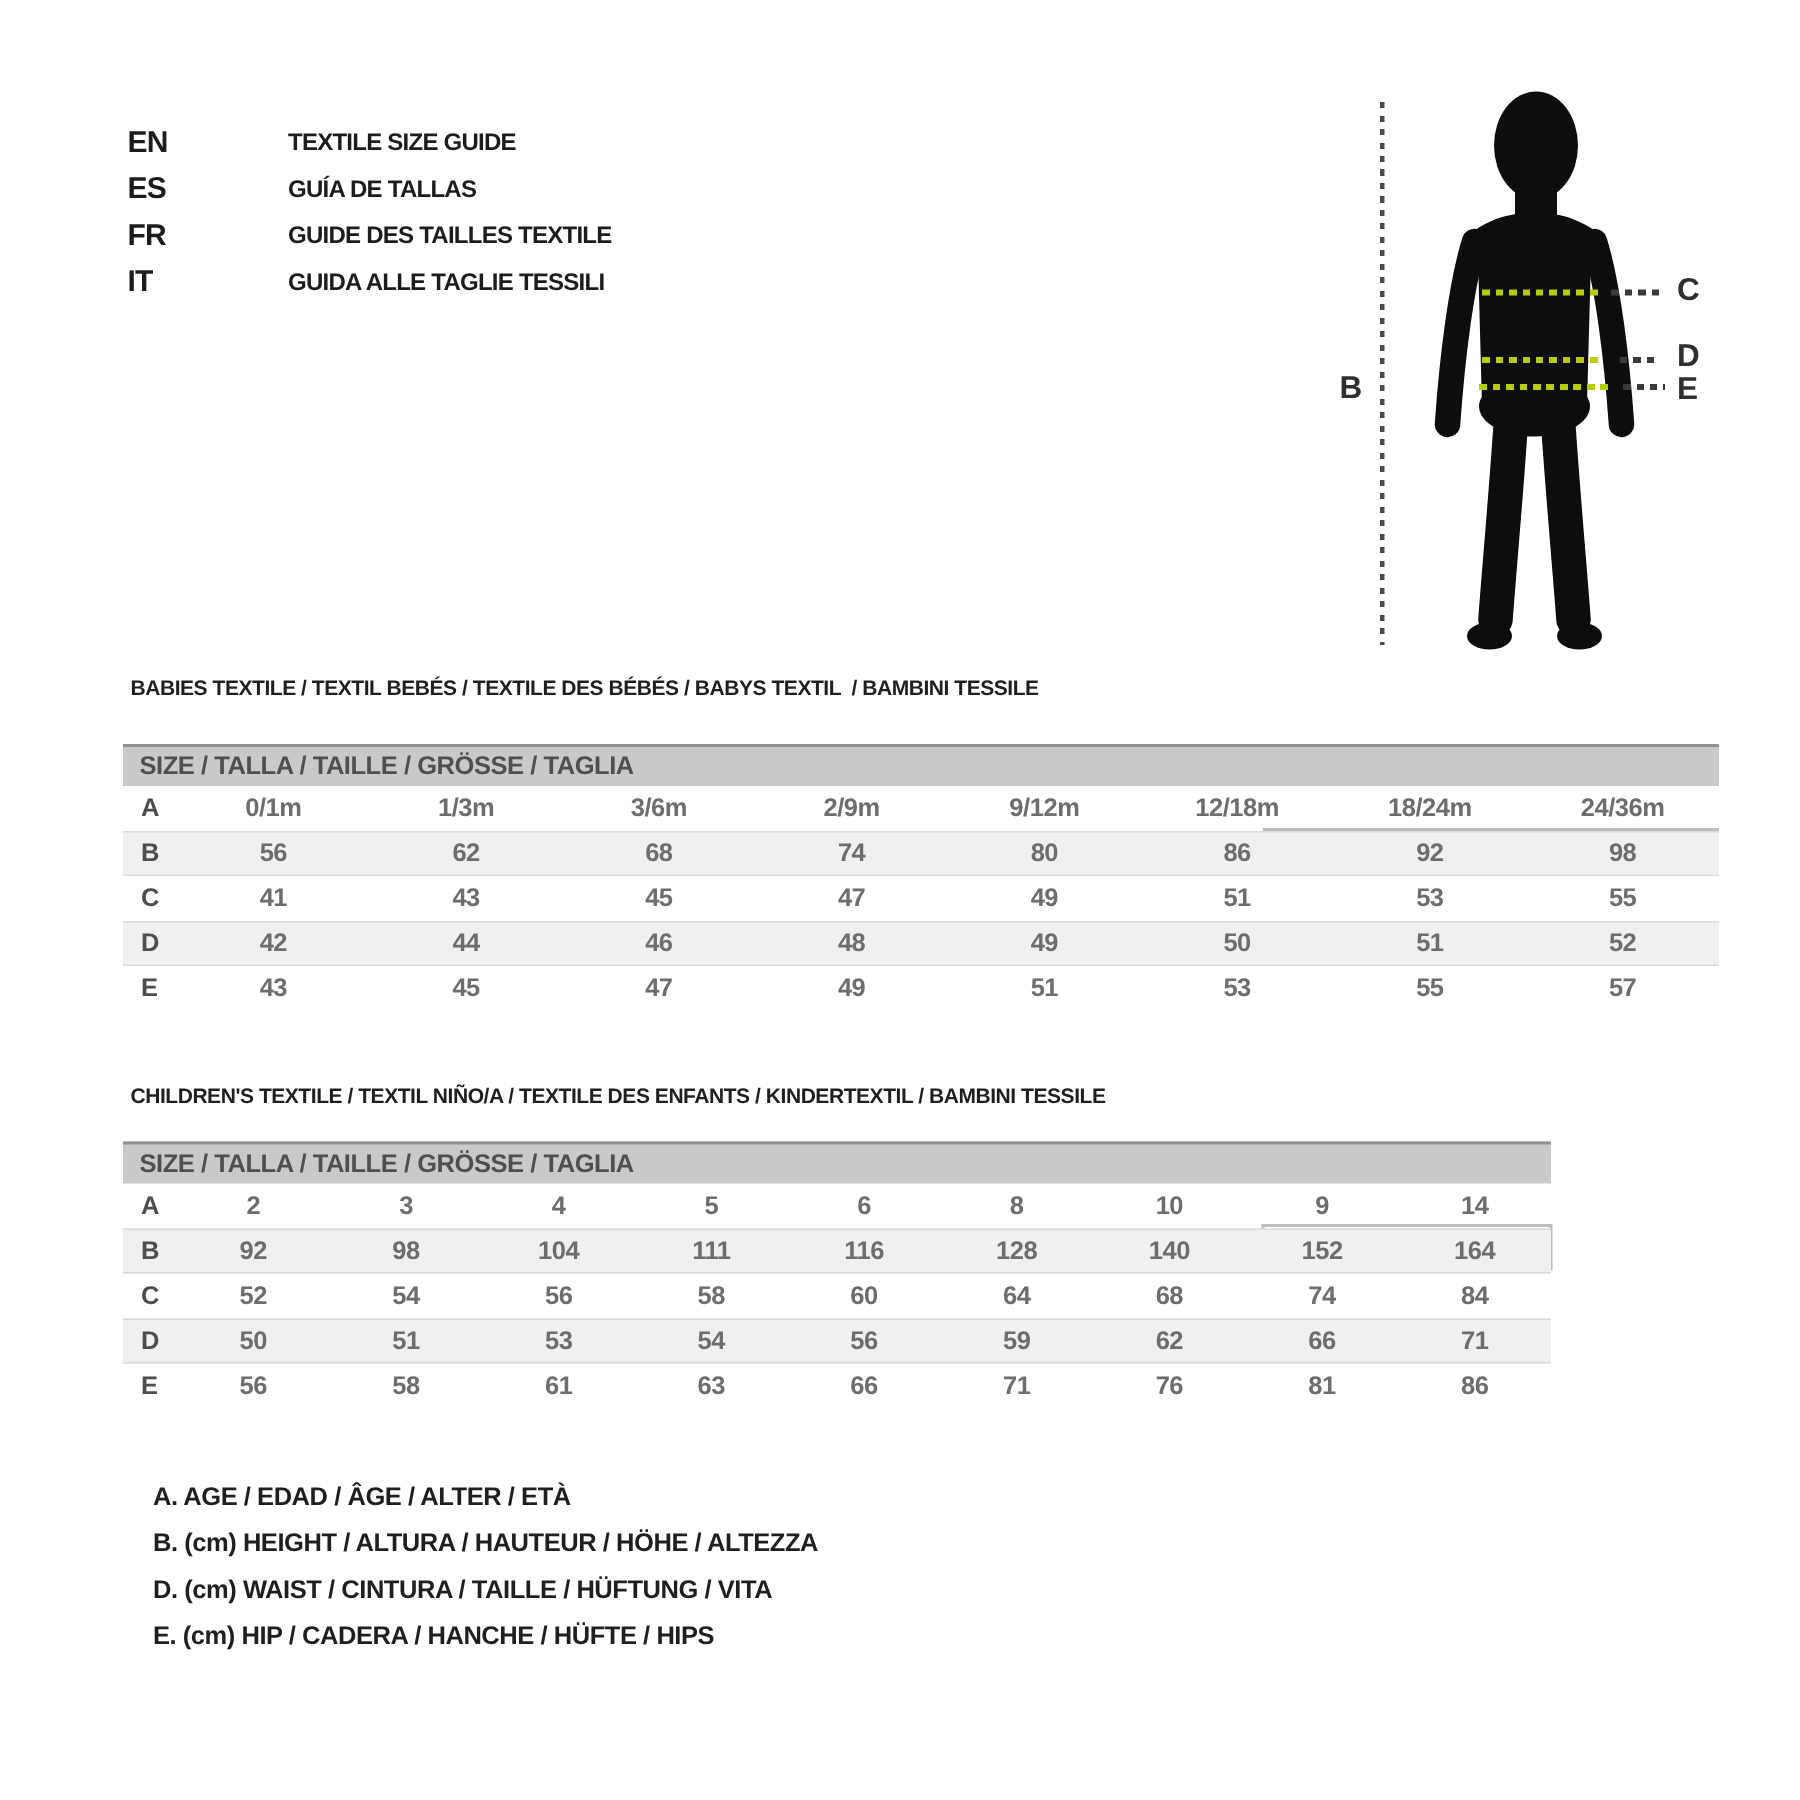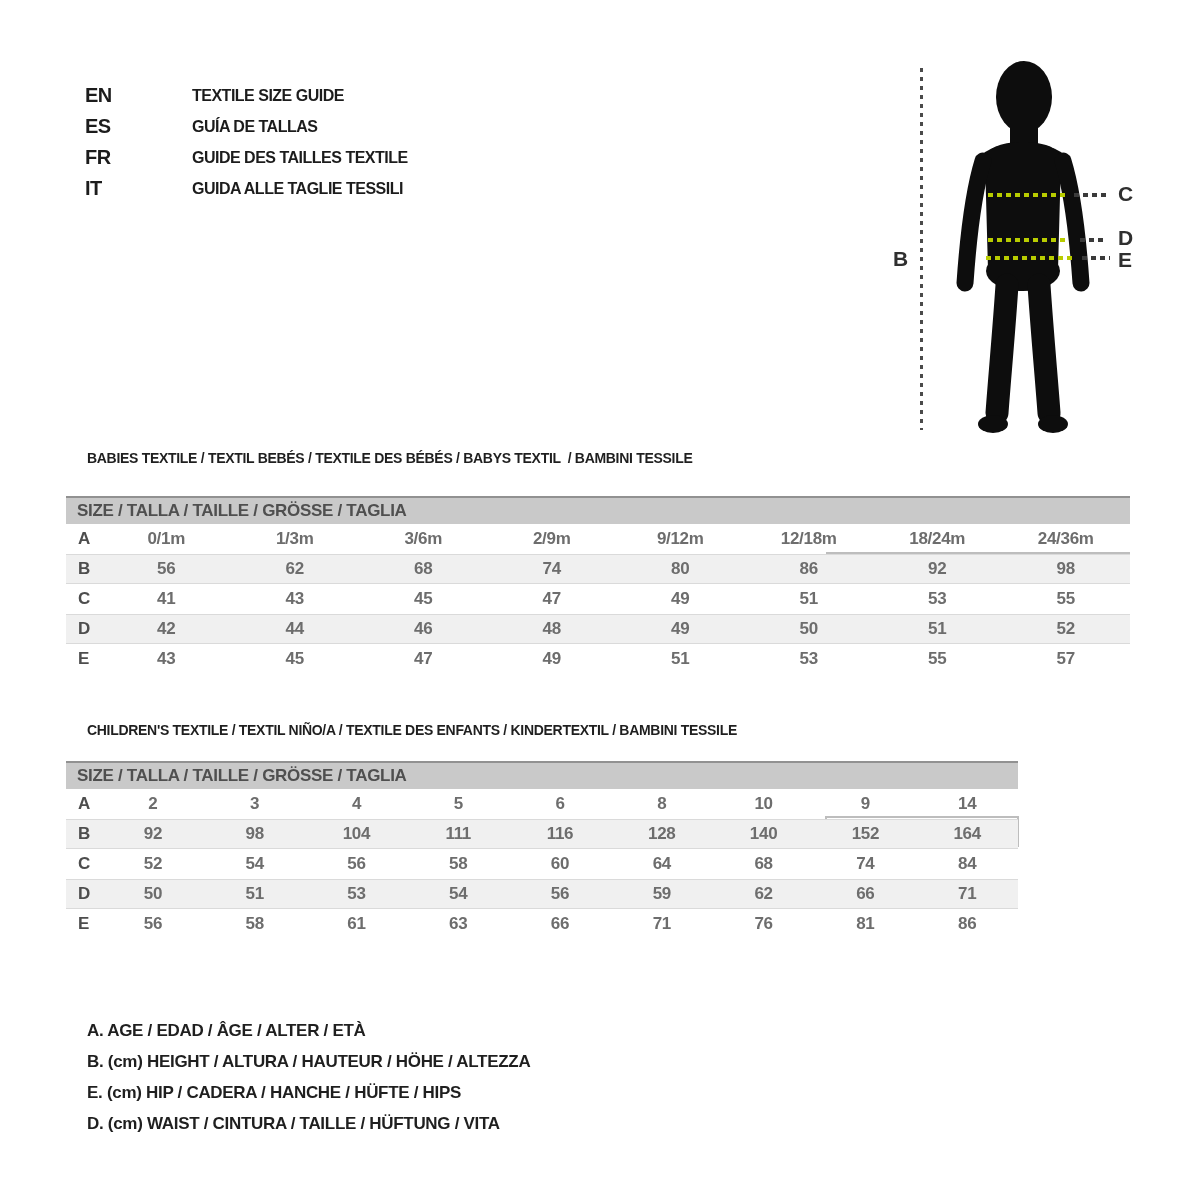--- a/index.html
+++ b/index.html
@@ -33,37 +33,37 @@
   .label-d { top:186px; }
   .label-e { top:208px; }
 
   
   .section-title { position:absolute; left:87px; font-size:14px; font-weight:700; color:#1f1f1f;
                    letter-spacing:-0.3px; white-space:pre; }
   .title-babies { top:450px; }
   .title-children { top:722px;text-align:center; }
 
   
-  .stable { position:absolute; left:66px; }
+  .stable { position:absolute; left:82px; }
   .babies-table { top:496px; width:1064px; }
   .children-table { top:761px; width:952px; }
   .size-header { height:28px; line-height:26px; background:#c9c9c9; border-top:2px solid #919191;
                  color:#4f4f4f; font-size:17px; font-weight:700; padding-left:11px; letter-spacing:-0.3px;
                  position:relative; z-index:1; }
   .rows { position:relative; }
   .trow { display:flex; height:30px; align-items:center; position:relative; z-index:1; }
   .trow.stripe { background:#f0f0f0; border-top:1px solid #dadada; border-bottom:1px solid #dadada; }
   .rlabel { width:36px; padding-left:12px; font-size:17px; font-weight:700; color:#4d4d4d; }
   .cell { flex:1; text-align:center; font-size:17px; font-weight:700; color:#6d6d6d; letter-spacing:-0.3px; }
   .hbox { position:absolute; background:#ffffff; border:2px solid #bdbdbd; z-index:0; }
   .babies-table .hbox { left:760px; top:28px; width:304px; height:31px; }
   .children-table .hbox { left:759px; top:27px; width:194px; height:31px; }
 
   
-  .legend { position:absolute; left:87px; top:982px;margin-top:33px; }
+  .legend { position:absolute; left:102px; top:982px; }
   .legend-line { display:block; height:31px; line-height:31px; font-size:17px; font-weight:700;
                  color:#1f1f1f; letter-spacing:-0.3px; white-space:pre; }
 </style>
 </head>
 <body>
 
 <div class="page">
 
   <div class="lang-block">
     <div class="lang-row">
@@ -243,17 +243,17 @@
           <span class="cell">76</span>
           <span class="cell">81</span>
           <span class="cell">86</span>
         </div>
       </div>
   </div>
 
   <div class="legend">
     <span class="legend-line">A. AGE / EDAD / ÂGE / ALTER / ETÀ</span>
     <span class="legend-line">B. (cm) HEIGHT / ALTURA / HAUTEUR / HÖHE / ALTEZZA</span>
+    <span class="legend-line">D. (cm) WAIST / CINTURA / TAILLE / HÜFTUNG / VITA</span>
     <span class="legend-line">E. (cm) HIP / CADERA / HANCHE / HÜFTE / HIPS</span>
-    <span class="legend-line">D. (cm) WAIST / CINTURA / TAILLE / HÜFTUNG / VITA</span>
   </div>
 
 </div>
 
 </body></html>

